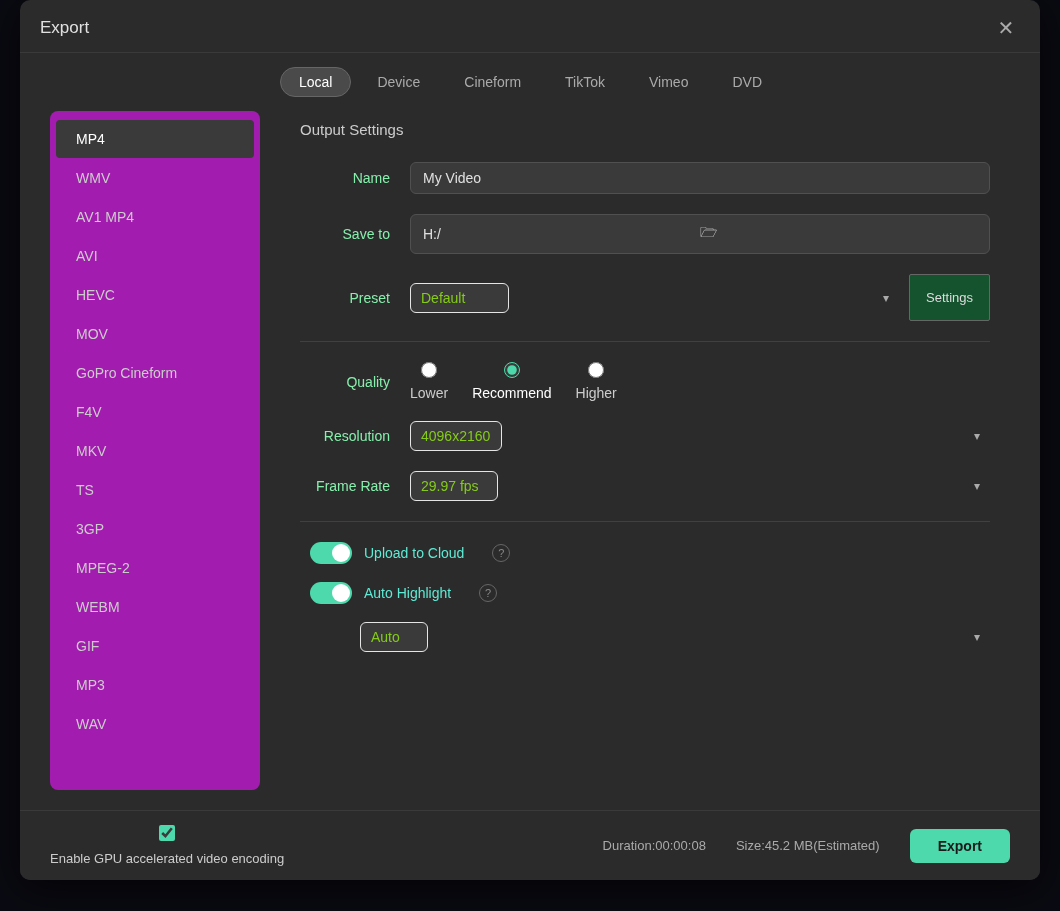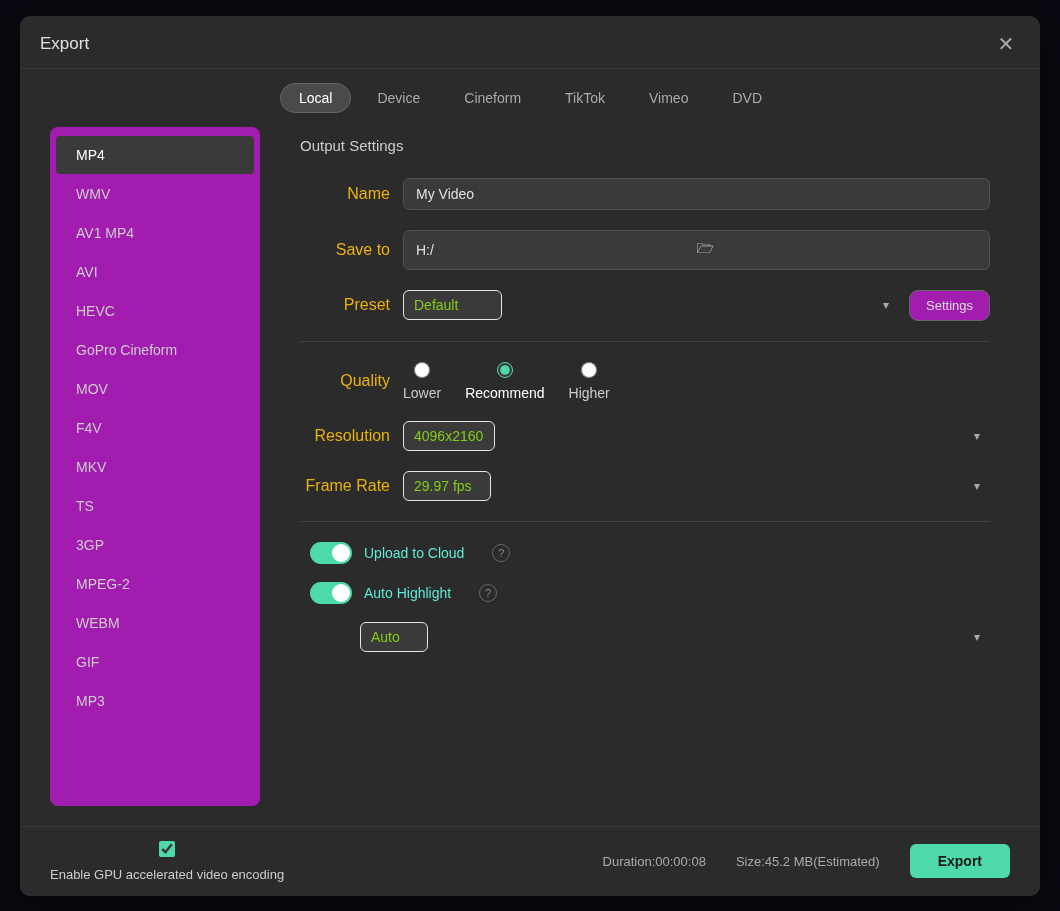--- a/index.html
+++ b/index.html
@@ -12,21 +12,20 @@
       height: 911px;
       font-family: -apple-system, BlinkMacSystemFont, 'Segoe UI', sans-serif;
       overflow: hidden;
     }
     .dialog-overlay {
       position: absolute;
       inset: 0;
       background: rgba(0,0,0,0.6);
       display: flex;
       justify-content: center;
-      align-items: center;
     }
     .dialog {
       background: #2b2b2b;
       border-radius: 10px;
       width: 1020px;
       height: 880px;
       display: flex;
       flex-direction: column;
       overflow: hidden;
       box-shadow: 0 8px 40px rgba(0,0,0,0.7);
@@ -114,25 +113,25 @@
       color: #ccc;
       font-size: 15px;
       margin-bottom: 24px;
     }
     .field-row {
       display: flex;
       align-items: center;
       margin-bottom: 20px;
     }
     .field-label {
-      color: #eab308;
-      font-size: 16px;
+      color: #86efac;
+      font-size: 14px;
       width: 90px;
       text-align: right;
-      margin-right: 13px;
+      margin-right: 20px;
       flex-shrink: 0;
     }
     .field-input {
       flex: 1;
       background: #3a3a3a;
       border: 1px solid #505050;
       border-radius: 6px;
       color: #e0e0e0;
       font-size: 14px;
       padding: 7px 12px;
@@ -184,26 +183,26 @@
       content: '▾';
       position: absolute;
       right: 10px;
       top: 50%;
       transform: translateY(-50%);
       color: #aaa;
       pointer-events: none;
       font-size: 12px;
     }
     .settings-btn {
-      background: #a21caf;
+      background: #14532d;
       border: 1px solid #666;
-      border-radius: 9px;
+      border-radius: 2px;
       color: #ddd;
       font-size: 13px;
-      padding: 7px 16px;
+      padding: 15px 16px;
       cursor: pointer;
     }
     .divider {
       border: none;
       border-top: 1px solid #404040;
       margin: 10px 0 20px 0;
     }
     .quality-row {
       display: flex;
       align-items: center;
@@ -354,30 +353,31 @@
     </div>
 
     <div class="dialog-body">
 
       <div class="format-list">
         <div class="format-item active">MP4</div>
         <div class="format-item">WMV</div>
         <div class="format-item">AV1 MP4</div>
         <div class="format-item">AVI</div>
         <div class="format-item">HEVC</div>
+        <div class="format-item">MOV</div>
         <div class="format-item">GoPro Cineform</div>
-        <div class="format-item">MOV</div>
         <div class="format-item">F4V</div>
         <div class="format-item">MKV</div>
         <div class="format-item">TS</div>
         <div class="format-item">3GP</div>
         <div class="format-item">MPEG-2</div>
         <div class="format-item">WEBM</div>
         <div class="format-item">GIF</div>
         <div class="format-item">MP3</div>
+        <div class="format-item">WAV</div>
       </div>
 
       <div class="output-panel">
         <div class="output-title">Output Settings</div>
 
         <div class="field-row">
           <span class="field-label">Name</span>
           <input class="field-input" type="text" value="My Video" style="">
         </div>
 

